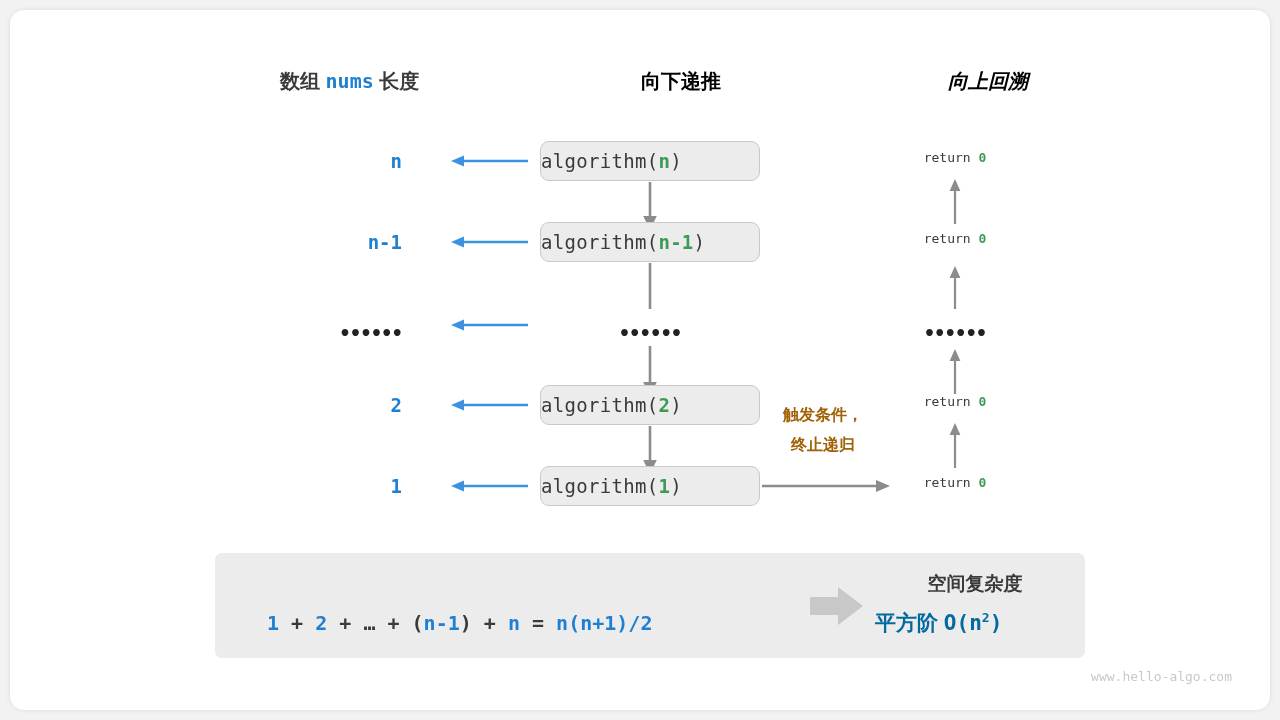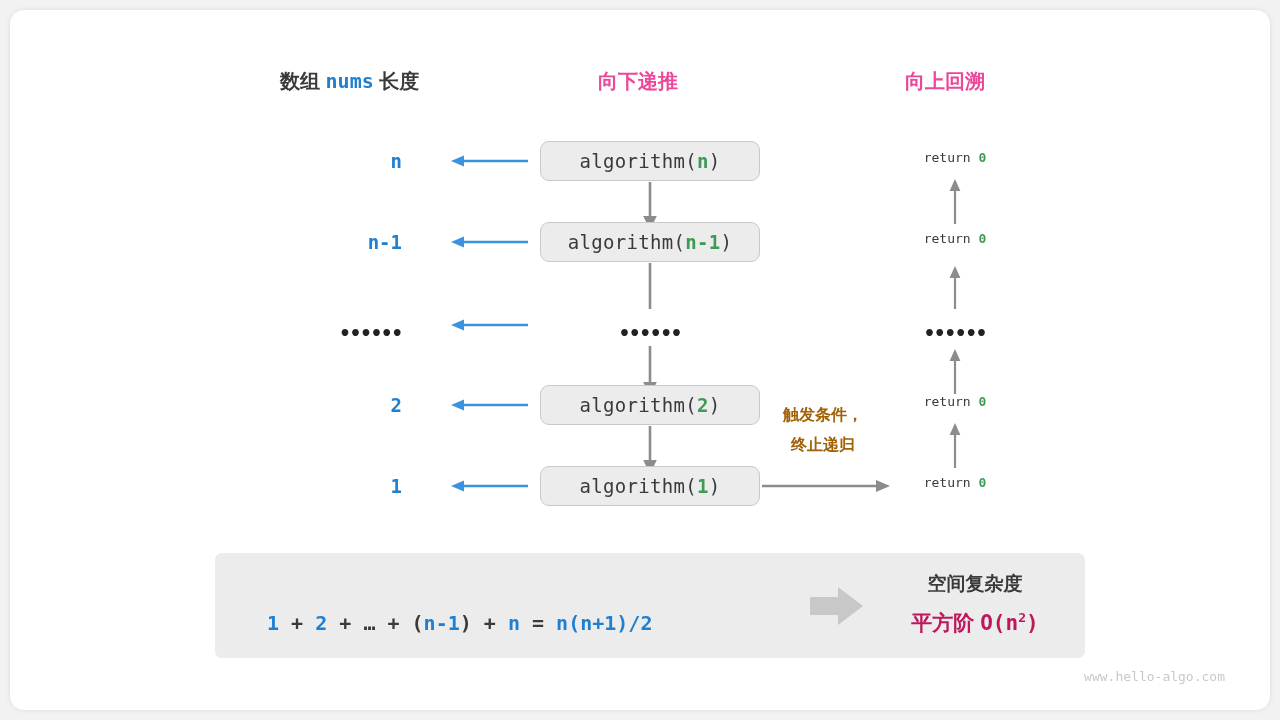--- a/index.html
+++ b/index.html
@@ -31,21 +31,21 @@
   }
   .abs { position: absolute; }
 
   
   .hdr {
     font-weight: bold;
     font-size: 20px;
     white-space: nowrap;
   }
   .hdr-dark { color: #3a3a3a; }
-  .hdr-gray { color: #ec4899; }
+  .hdr-gray { color: #000000; margin-left: 43px; }
   .mono-blue-b {
     font-family: "DejaVu Sans Mono", monospace;
     font-weight: bold;
     color: #1f7fd0;
   }
 
   
   .len-label {
     font-family: "DejaVu Sans Mono", monospace;
     font-weight: bold;
@@ -59,21 +59,20 @@
   
   .callbox {
     box-sizing: border-box;
     width: 220px;
     height: 40px;
     background: #ececec;
     border: 1.3px solid #c9c9c9;
     border-radius: 9px;
     display: flex;
     align-items: center;
-    justify-content: center;
     font-family: "DejaVu Sans Mono", monospace;
     font-size: 19px;
     color: #3a3a3a;
     letter-spacing: 0.3px;
     white-space: nowrap;
   }
   .arg { color: #3f9a56; font-weight: bold; }
 
   
   .retlabel {
@@ -149,35 +148,35 @@
     font-weight: bold;
     font-size: 19px;
     color: #3a3a3a;
     white-space: nowrap;
   }
   .sum-right-val {
     position: absolute;
     left: 660px;
     top: 56px;
     width: 200px;
-    text-align: center;
+    text-align: left;
     font-weight: bold;
     font-size: 21px;
-    color: #be185d;
+    color: #0369a1;
     white-space: nowrap;
   }
   .sum-right-val .mono {
     font-family: "DejaVu Sans Mono", monospace;
   }
   sup { font-size: 0.62em; vertical-align: super; }
 
   
   .watermark {
     position: absolute;
-    right: 45px;
+    right: 38px;
     bottom: 26px;
     font-family: "DejaVu Sans Mono", monospace;
     font-size: 13px;
     color: #c9c9c9;
     white-space: nowrap;
     margin-left: 48px;
   }
   svg { display: block; overflow: visible; }
 </style>
 </head>
@@ -187,21 +186,21 @@
   <div class="card">
 
     <div class="abs hdr hdr-dark" style="left:270px; top:58px;">
       <span>数组</span>
       <span class="mono-blue-b">nums</span>
       <span>长度</span>
     </div>
 
     <div class="abs hdr hdr-gray" style="left:588px; top:58px;">向下递推</div>
 
-    <div class="abs hdr hdr-gray" style="left:895px; top:58px;">向上回溯</div>
+    <div class="abs hdr hdr-gray" style="left:895px; top:58px;font-style:italic;">向上回溯</div>
 
     <div class="abs len-label" style="left:282px; top:140px;">n</div>
 
     <svg class="abs" style="left:440px; top:142px;" width="80" height="18">
       <line x1="78" y1="9" x2="12" y2="9" stroke="#3d92e0" stroke-width="2.4"></line>
       <path d="M1,9 L14,3.4 L14,14.6 Z" fill="#3d92e0"></path>
     </svg>
 
     <div class="abs callbox" style="left:530px; top:131px;">
       <span>algorithm(</span>

